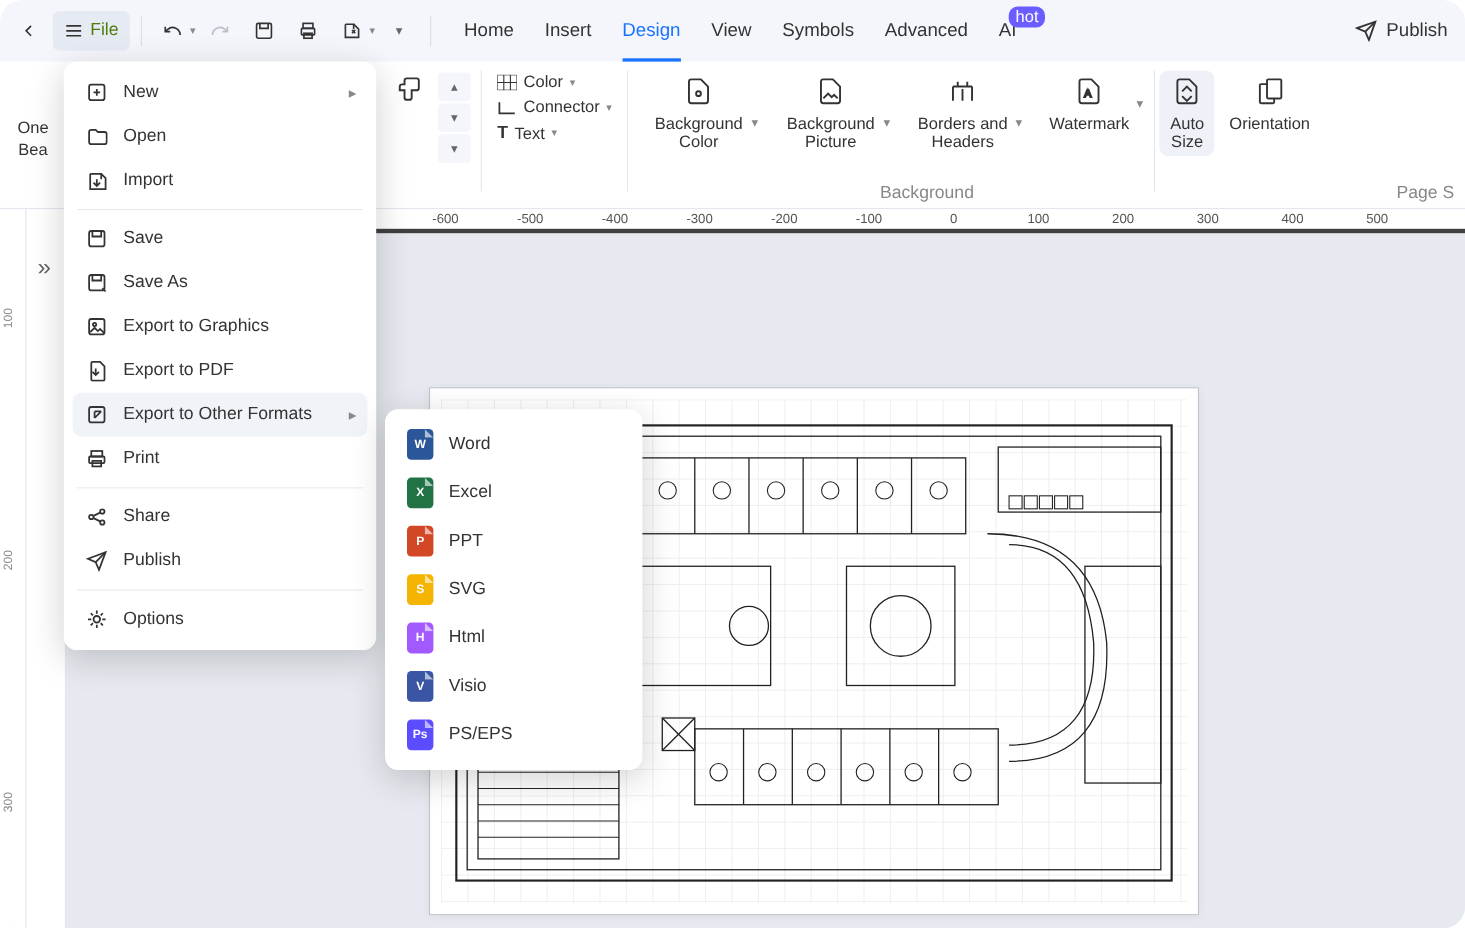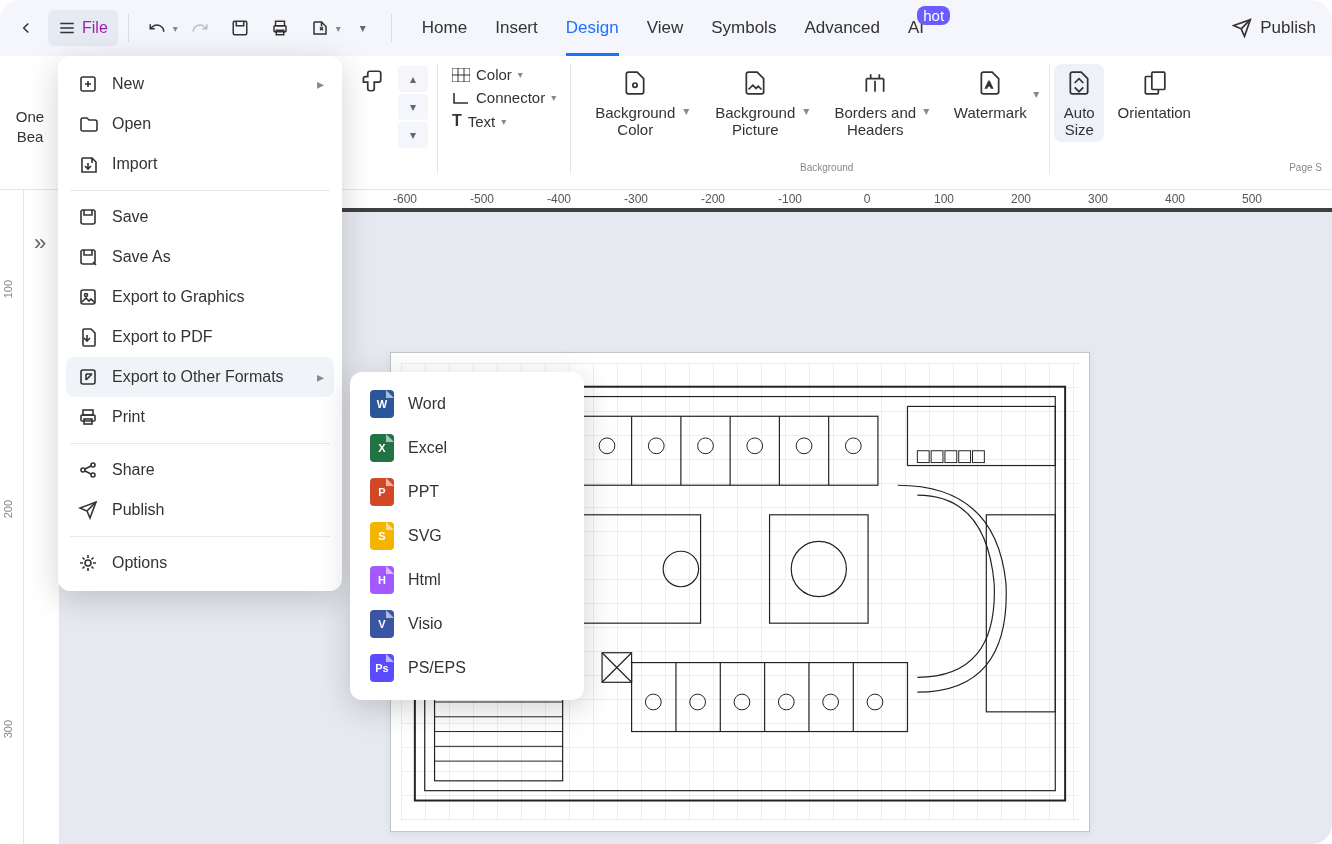--- a/index.html
+++ b/index.html
@@ -1,42 +1,42 @@
 <!DOCTYPE html>
 <html><head>
 <meta charset="utf-8">
 <style>
   * { box-sizing: border-box; margin: 0; padding: 0; font-family: -apple-system, BlinkMacSystemFont, "Segoe UI", Arial, sans-serif; }
   body { background: #fff; width: 1332px; height: 844px; overflow: hidden; position: relative; border-radius: 20px; }
 
   
   .topbar { height: 56px; background: #f4f6fb; display: flex; align-items: center; padding: 0 8px; gap: 4px; border-top-left-radius: 20px; border-top-right-radius: 20px; }
   .icon-btn { width: 36px; height: 36px; display: flex; align-items: center; justify-content: center; border-radius: 6px; cursor: pointer; color: #333; }
-  .file-btn { display: flex; align-items: center; gap: 6px; height: 36px; padding: 0 10px; border-radius: 6px; background: #e6eaf2; cursor: pointer; font-size: 16px; color: #a21caf; }
+  .file-btn { display: flex; align-items: center; gap: 6px; height: 36px; padding: 0 10px; border-radius: 6px; background: #e6eaf2; cursor: pointer; font-size: 16px; color: #4d7c0f; }
   .vsep { width: 1px; height: 28px; background: #dadee6; margin: 0 6px; }
   .tabs { display: flex; gap: 28px; margin-left: 20px; flex: 1; align-items: center; height: 56px; }
   .tab { font-size: 17px; color: #333; cursor: pointer; position: relative; height: 56px; display: flex; align-items: center; }
   .tab.active { color: #1a73ff; font-weight: 500; }
   .tab.active::after { content:''; position:absolute; bottom:0; left:0; right:0; height:3px; background:#1a73ff; }
   .hot-badge { position:absolute; top:6px; right:-26px; background:#6a5cff; color:#fff; font-size:15px; padding:1px 6px; border-radius:8px; }
   .publish-btn { display:flex; align-items:center; gap:8px; font-size:17px; color:#333; cursor:pointer; padding: 0 8px; }
 
   
   .ribbon { height: 134px; border-bottom: 1px solid #e2e6ee; display:flex; align-items:flex-start; padding: 8px 0 0 0; position:relative; }
   .left-stub { width: 60px; height:100%; display:flex; flex-direction:column; align-items:center; justify-content:center; font-size:15px; color:#333; text-align:center; line-height:1.3; }
   .ribbon-sep { width:1px; background:#e2e6ee; height:110px; margin: 0 4px; }
   .steppers { width: 40px; display:flex; flex-direction:column; gap:2px; padding-top: 2px; align-items:center; }
   .stepper-cell { width: 30px; height: 26px; border-radius:4px; background:#f4f6fb; display:flex; align-items:center; justify-content:center; font-size:12px; color:#666; cursor:pointer; }
   .format-col { display:flex; flex-direction:column; gap:6px; padding: 2px 10px; }
   .format-row { display:flex; align-items:center; gap:6px; font-size:15px; color:#333; cursor:pointer; }
   .big-btn { display:flex; flex-direction:column; align-items:center; justify-content:center; gap:6px; width:120px; cursor:pointer; text-align:center; font-size:15px; color:#333; position:relative; padding: 4px 0; border-radius:8px; }
   .big-btn .drop { position:absolute; right:6px; bottom:24px; font-size:12px; color:#888; }
   .big-btn.narrow { width:90px; }
   .big-btn.active { background:#eef1f7; }
-  .section-label { position:absolute; bottom:16px; font-size:10px; color:#888; }
+  .section-label { position:absolute; bottom:4px; font-size:16px; color:#888; }
   .section-label.bg { left: 800px; }
   .section-label.pg { right: 10px; }
 
   
   .canvas-wrap { position: relative; height: calc(844px - 56px - 134px); background:#e6e9ef; }
   .left-rail { position:absolute; left:0; top:0; width:60px; height:100%; background:#fff; border-right:1px solid #e2e6ee; }
   .rail-collapse { position:absolute; top:40px; left:34px; font-size:22px; color:#666; cursor:pointer; }
   .vruler { position:absolute; left:0; top:0; width:24px; height:100%; background:#fff; border-right:1px solid #e2e6ee; }
   .vruler .tick { position:absolute; left:2px; font-size:11px; color:#888; writing-mode: vertical-rl; transform: rotate(180deg); }
   .hruler { position:absolute; top:0; left:60px; right:0; height:22px; background:#fff; border-bottom:4px solid #404040; }

